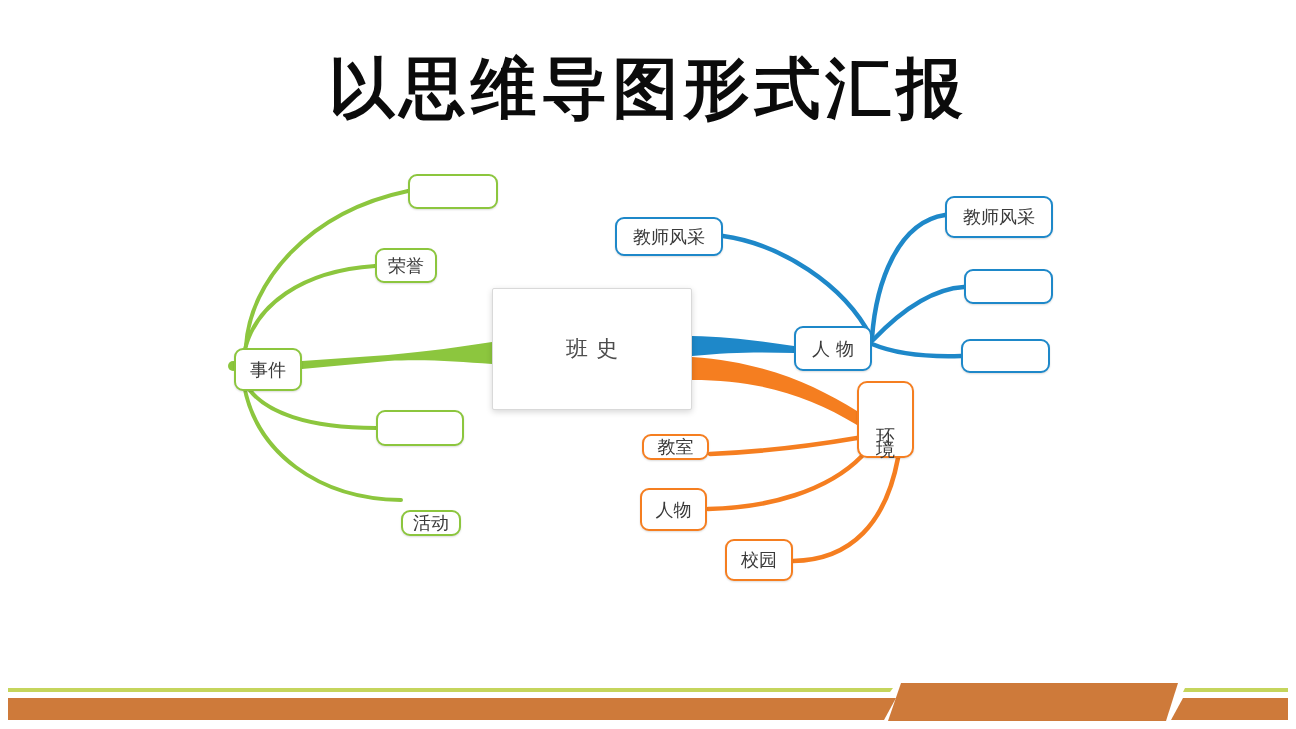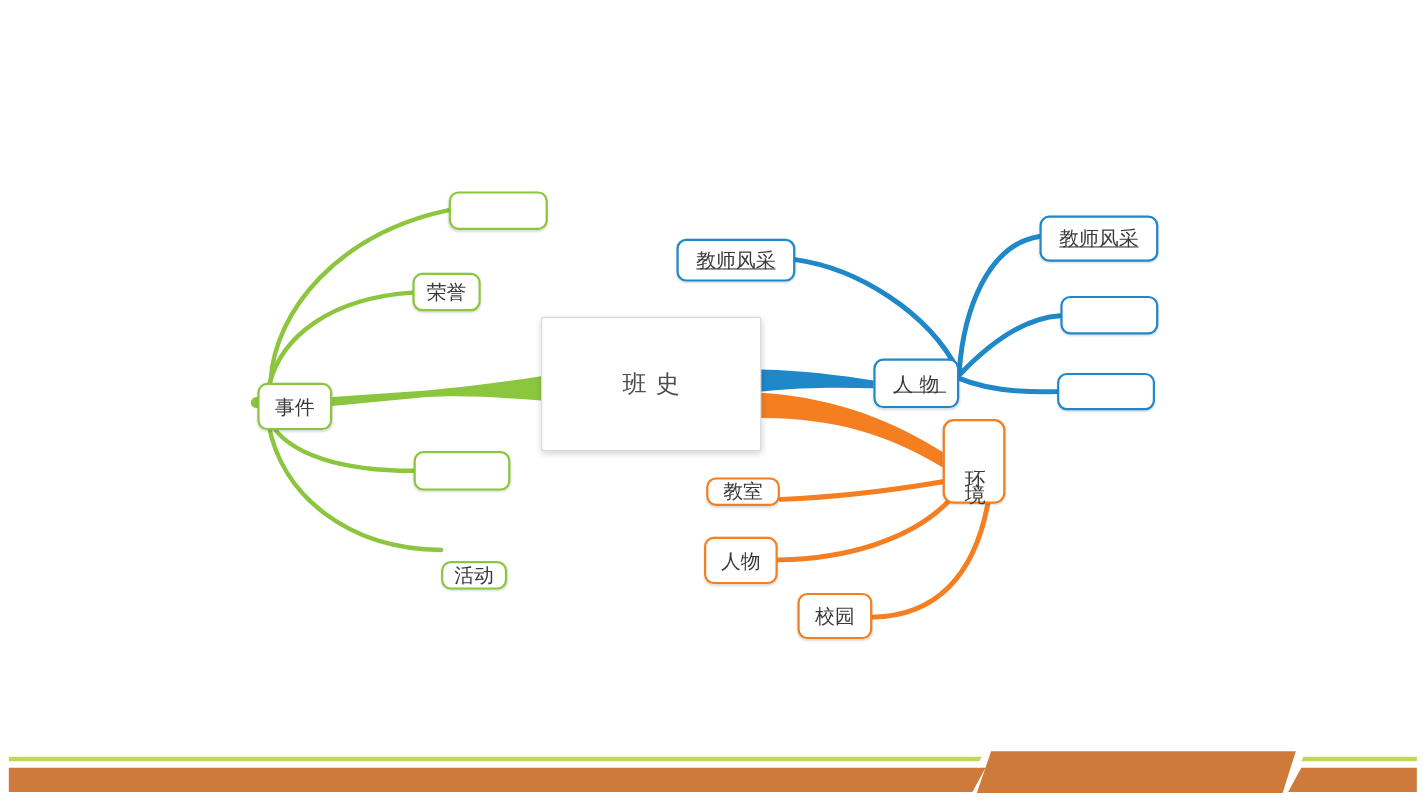--- a/index.html
+++ b/index.html
@@ -31,21 +31,21 @@
     background:#ffffff;
     border-radius:9px;
     display:flex;
     align-items:center;
     justify-content:center;
     font-size:18px;
     color:#3a3a3a;
     box-shadow:0 1px 2px rgba(0,0,0,0.14);
   }
   .node.green{border:2.5px solid #8CC63E;}
-  .node.blue{border:2.5px solid #1E88C9;text-decoration:underline;}
+  .node.blue{border:2.5px solid #1E88C9;}
   .node.orange{border:2.5px solid #F57E20;}
   .node.root{
     border:1px solid #d9d9d9;
     border-radius:2px;
     box-shadow:0 2px 6px rgba(0,0,0,0.16);
     font-size:22px;
     color:#4d4d4d;
     letter-spacing:8px;
     padding-left:8px; 
     text-align:center;
@@ -56,20 +56,21 @@
     letter-spacing:10px;
     padding-top:6px;
     border-radius:10px;
   }
 </style>
 </head>
 <body>
 
 <div class="slide">
 
+  <div class="slide-title">以思维导图形式汇报</div>
 
   <svg class="mindmap-canvas" viewBox="0 0 1296 729" aria-hidden="true">
 
     <g stroke="#8CC63E" stroke-width="4" fill="none" stroke-linecap="round">
       <path d="M246,346 C250,282 308,212 408,191"></path>
       <path d="M245,349 C256,306 300,271 375,266"></path>
       <path d="M245,383 C262,414 312,428 376,428"></path>
       <path d="M244,385 C256,452 318,499 401,500"></path>
     </g>
     <circle cx="233" cy="366" r="5" fill="#8CC63E"></circle>

